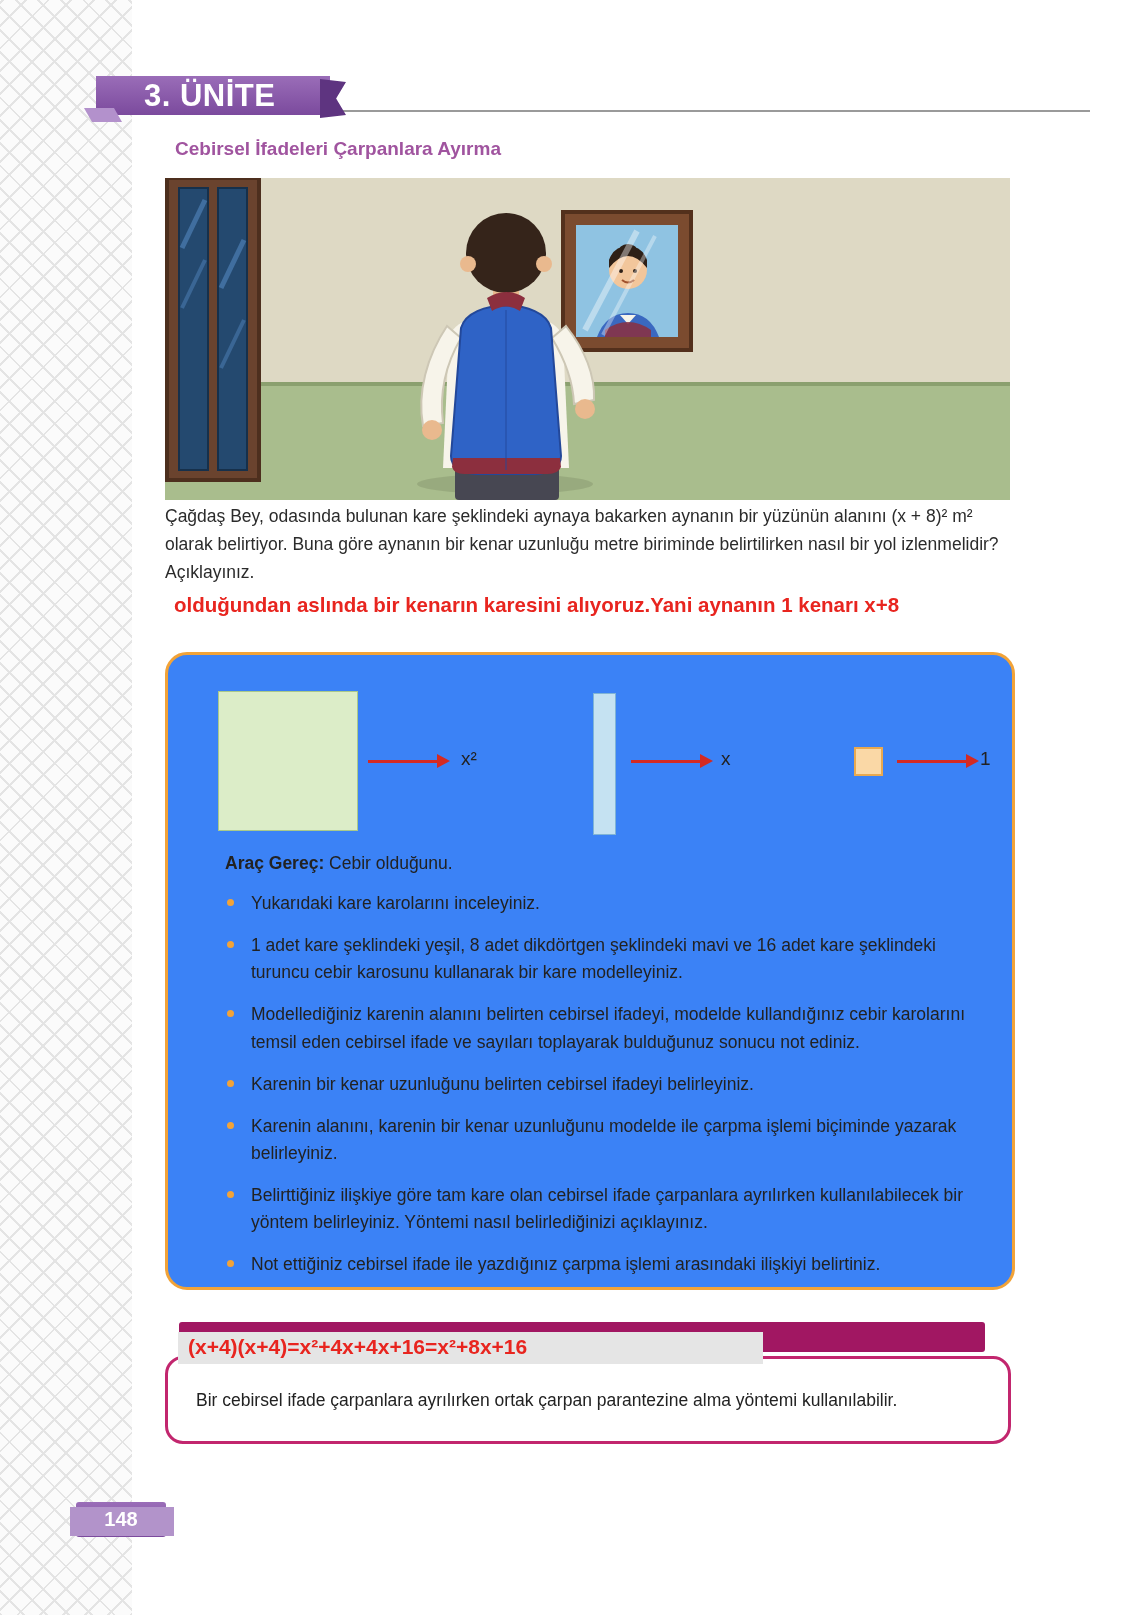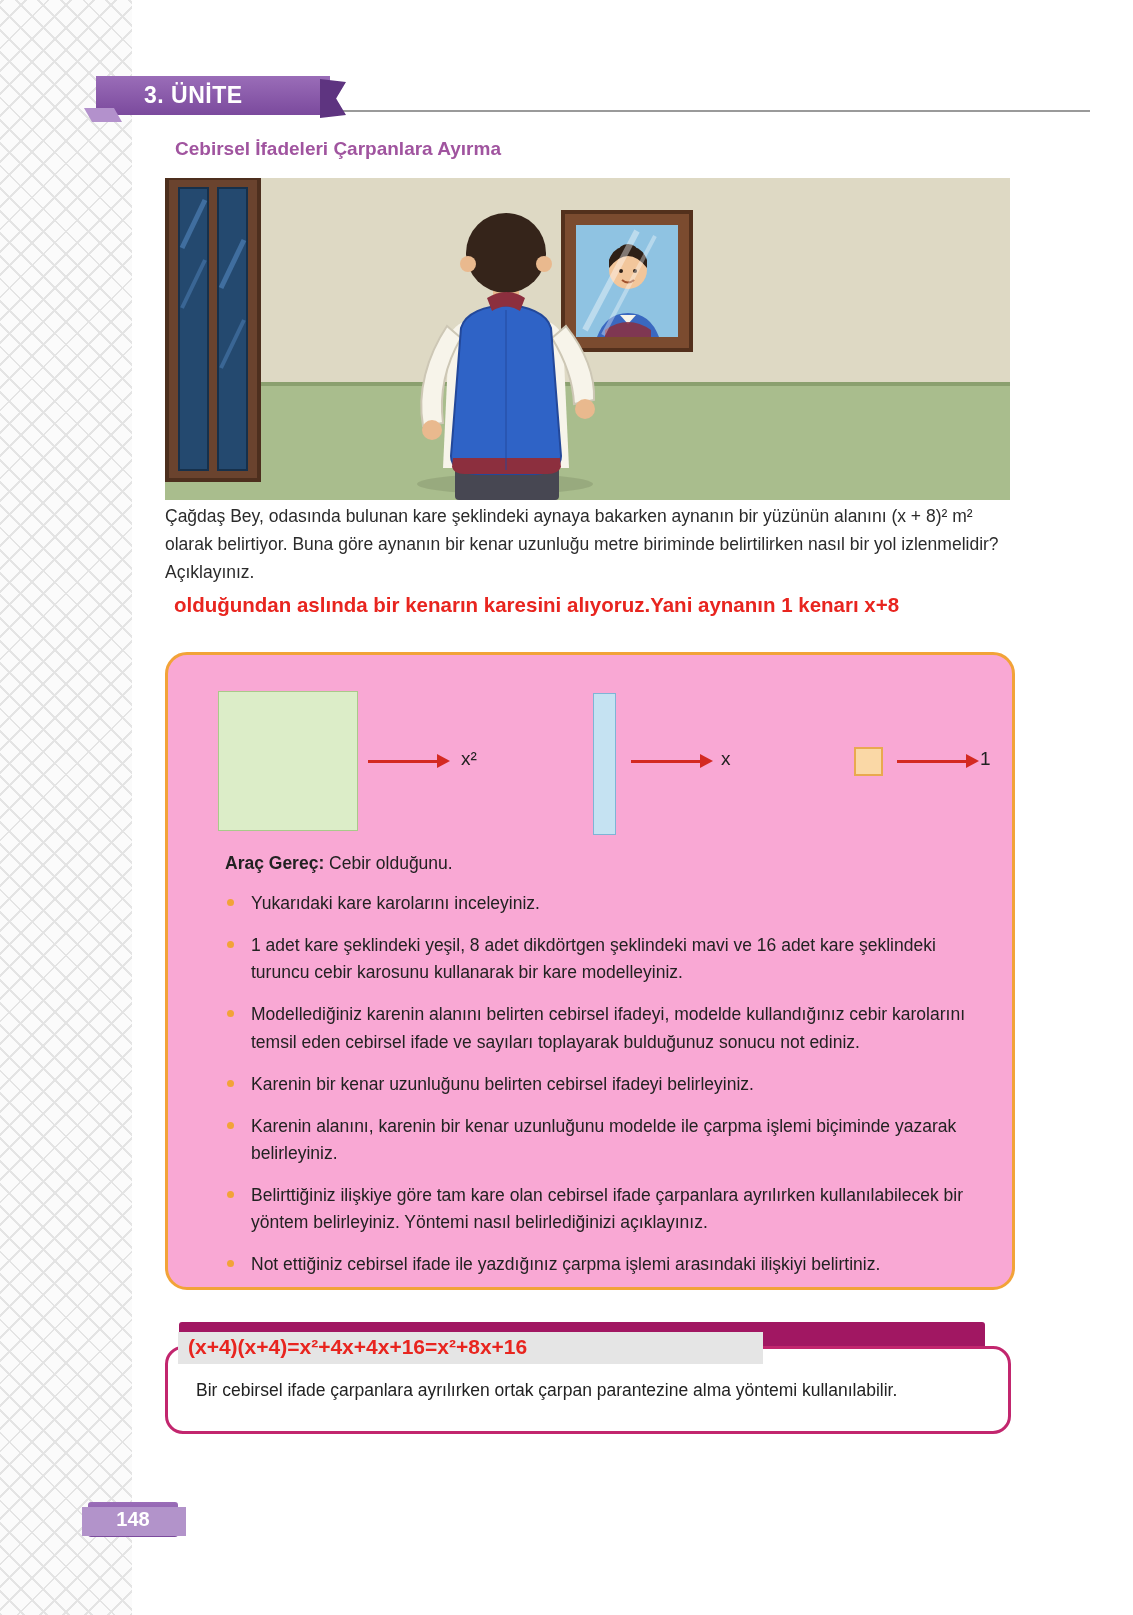--- a/index.html
+++ b/index.html
@@ -12,21 +12,21 @@
     position:absolute;left:0;top:0;width:132px;height:1615px;background-color:#fbfbfb;
     background-image:
       repeating-linear-gradient(45deg,#e4e4e4 0 2px,transparent 2px 16px),
       repeating-linear-gradient(-45deg,#e4e4e4 0 2px,transparent 2px 16px);
   }
   
   .unit-banner{
     position:absolute;left:96px;top:76px;width:186px;height:39px;
     background:linear-gradient(180deg,#9a6db8,#7b4a9d);
     display:flex;align-items:center;padding-left:48px;
-    color:#fff;font-size:23px;font-weight:bold;letter-spacing:.5px;z-index:2;
+    color:#fff;font-size:31px;font-weight:bold;letter-spacing:.5px;z-index:2;
   }
   .unit-banner::after{
     content:"";position:absolute;right:-16px;top:3px;width:26px;height:39px;
     background:#5e3480;clip-path:polygon(0 0,100% 8%,62% 50%,100% 92%,0 100%);z-index:-1;
   }
   .unit-banner::before{
     content:"";position:absolute;left:-8px;bottom:-7px;width:30px;height:14px;
     background:#b391cc;transform:skewX(30deg);z-index:-2;
   }
   .header-rule{position:absolute;left:288px;top:110px;width:802px;height:2px;background:#9a9a9a;}
@@ -37,21 +37,21 @@
   .illustration{position:absolute;left:165px;top:178px;width:845px;height:322px;}
   .intro{
     position:absolute;left:165px;top:502px;width:860px;margin:0;
     font-size:17.5px;line-height:1.6;color:#2b2b2b;
   }
   .hw{position:absolute;color:#e8251f;font-weight:bold;}
   .hw-top{left:174px;top:590px;font-size:20.5px;line-height:1.5;white-space:nowrap;}
   
   .activity-box{
     position:absolute;left:165px;top:652px;width:850px;height:638px;box-sizing:border-box;
-    border:3.5px solid #f2a338;border-radius:22px;background:#f9a8d4;
+    border:3.5px solid #f2a338;border-radius:22px;background:#3b82f6;
   }
   .tile{position:absolute;box-sizing:border-box;}
   .tile-green{left:50px;top:36px;width:140px;height:140px;background:#dcedc8;border:1px solid #a9c98a;}
   .tile-blue{left:425px;top:38px;width:23px;height:142px;background:#c5e2f2;border:1px solid #7fb4d6;}
   .tile-orange{left:686px;top:92px;width:29px;height:29px;background:#fad8a6;border:2px solid #e9a94f;}
   .arrow{position:absolute;width:82px;height:15px;}
   .arrow .line{position:absolute;left:0;top:6px;width:69px;height:2.5px;background:#d42a22;}
   .arrow .head{position:absolute;right:0;top:0;width:0;height:0;
     border-left:13px solid #d42a22;border-top:7px solid transparent;border-bottom:7px solid transparent;}
   .arrow1{left:200px;top:99px;}
@@ -80,28 +80,28 @@
   }
   .hw-formula{font-size:21px;line-height:1.25;}
   .hw-note{font-size:24.5px;line-height:1.25;margin-top:3px;}
   
   .info-wrap{position:absolute;left:165px;top:1322px;width:846px;height:114px;}
   .info-header{
     position:absolute;left:14px;top:0;width:806px;height:30px;
     background:#a11762;border-radius:3px;z-index:1;
   }
   .info-body{
-    position:absolute;left:0;top:24px;width:846px;height:88px;box-sizing:border-box;
+    position:absolute;left:0;top:34px;width:846px;height:88px;box-sizing:border-box;
     background:#fff;border:3.5px solid #c2266e;border-radius:18px;
     display:flex;align-items:center;padding:0 28px;z-index:3;
   }
   .info-body p{margin:0;font-size:17.5px;color:#222;}
   
   .page-badge{
-    position:absolute;left:88px;top:1502px;width:90px;height:35px;
+    position:absolute;left:76px;top:1502px;width:90px;height:35px;
     background:linear-gradient(180deg,#9a6db8,#7b4a9d);
     color:#fff;font-size:20px;font-weight:bold;
     display:flex;align-items:center;justify-content:center;border-radius:3px;z-index:2;text-align:center;
   }
   .page-badge::before{
     content:"";position:absolute;left:-6px;top:5px;width:104px;height:29px;
     background:#b293ca;z-index:-1;
   }
 </style>
 </head>

